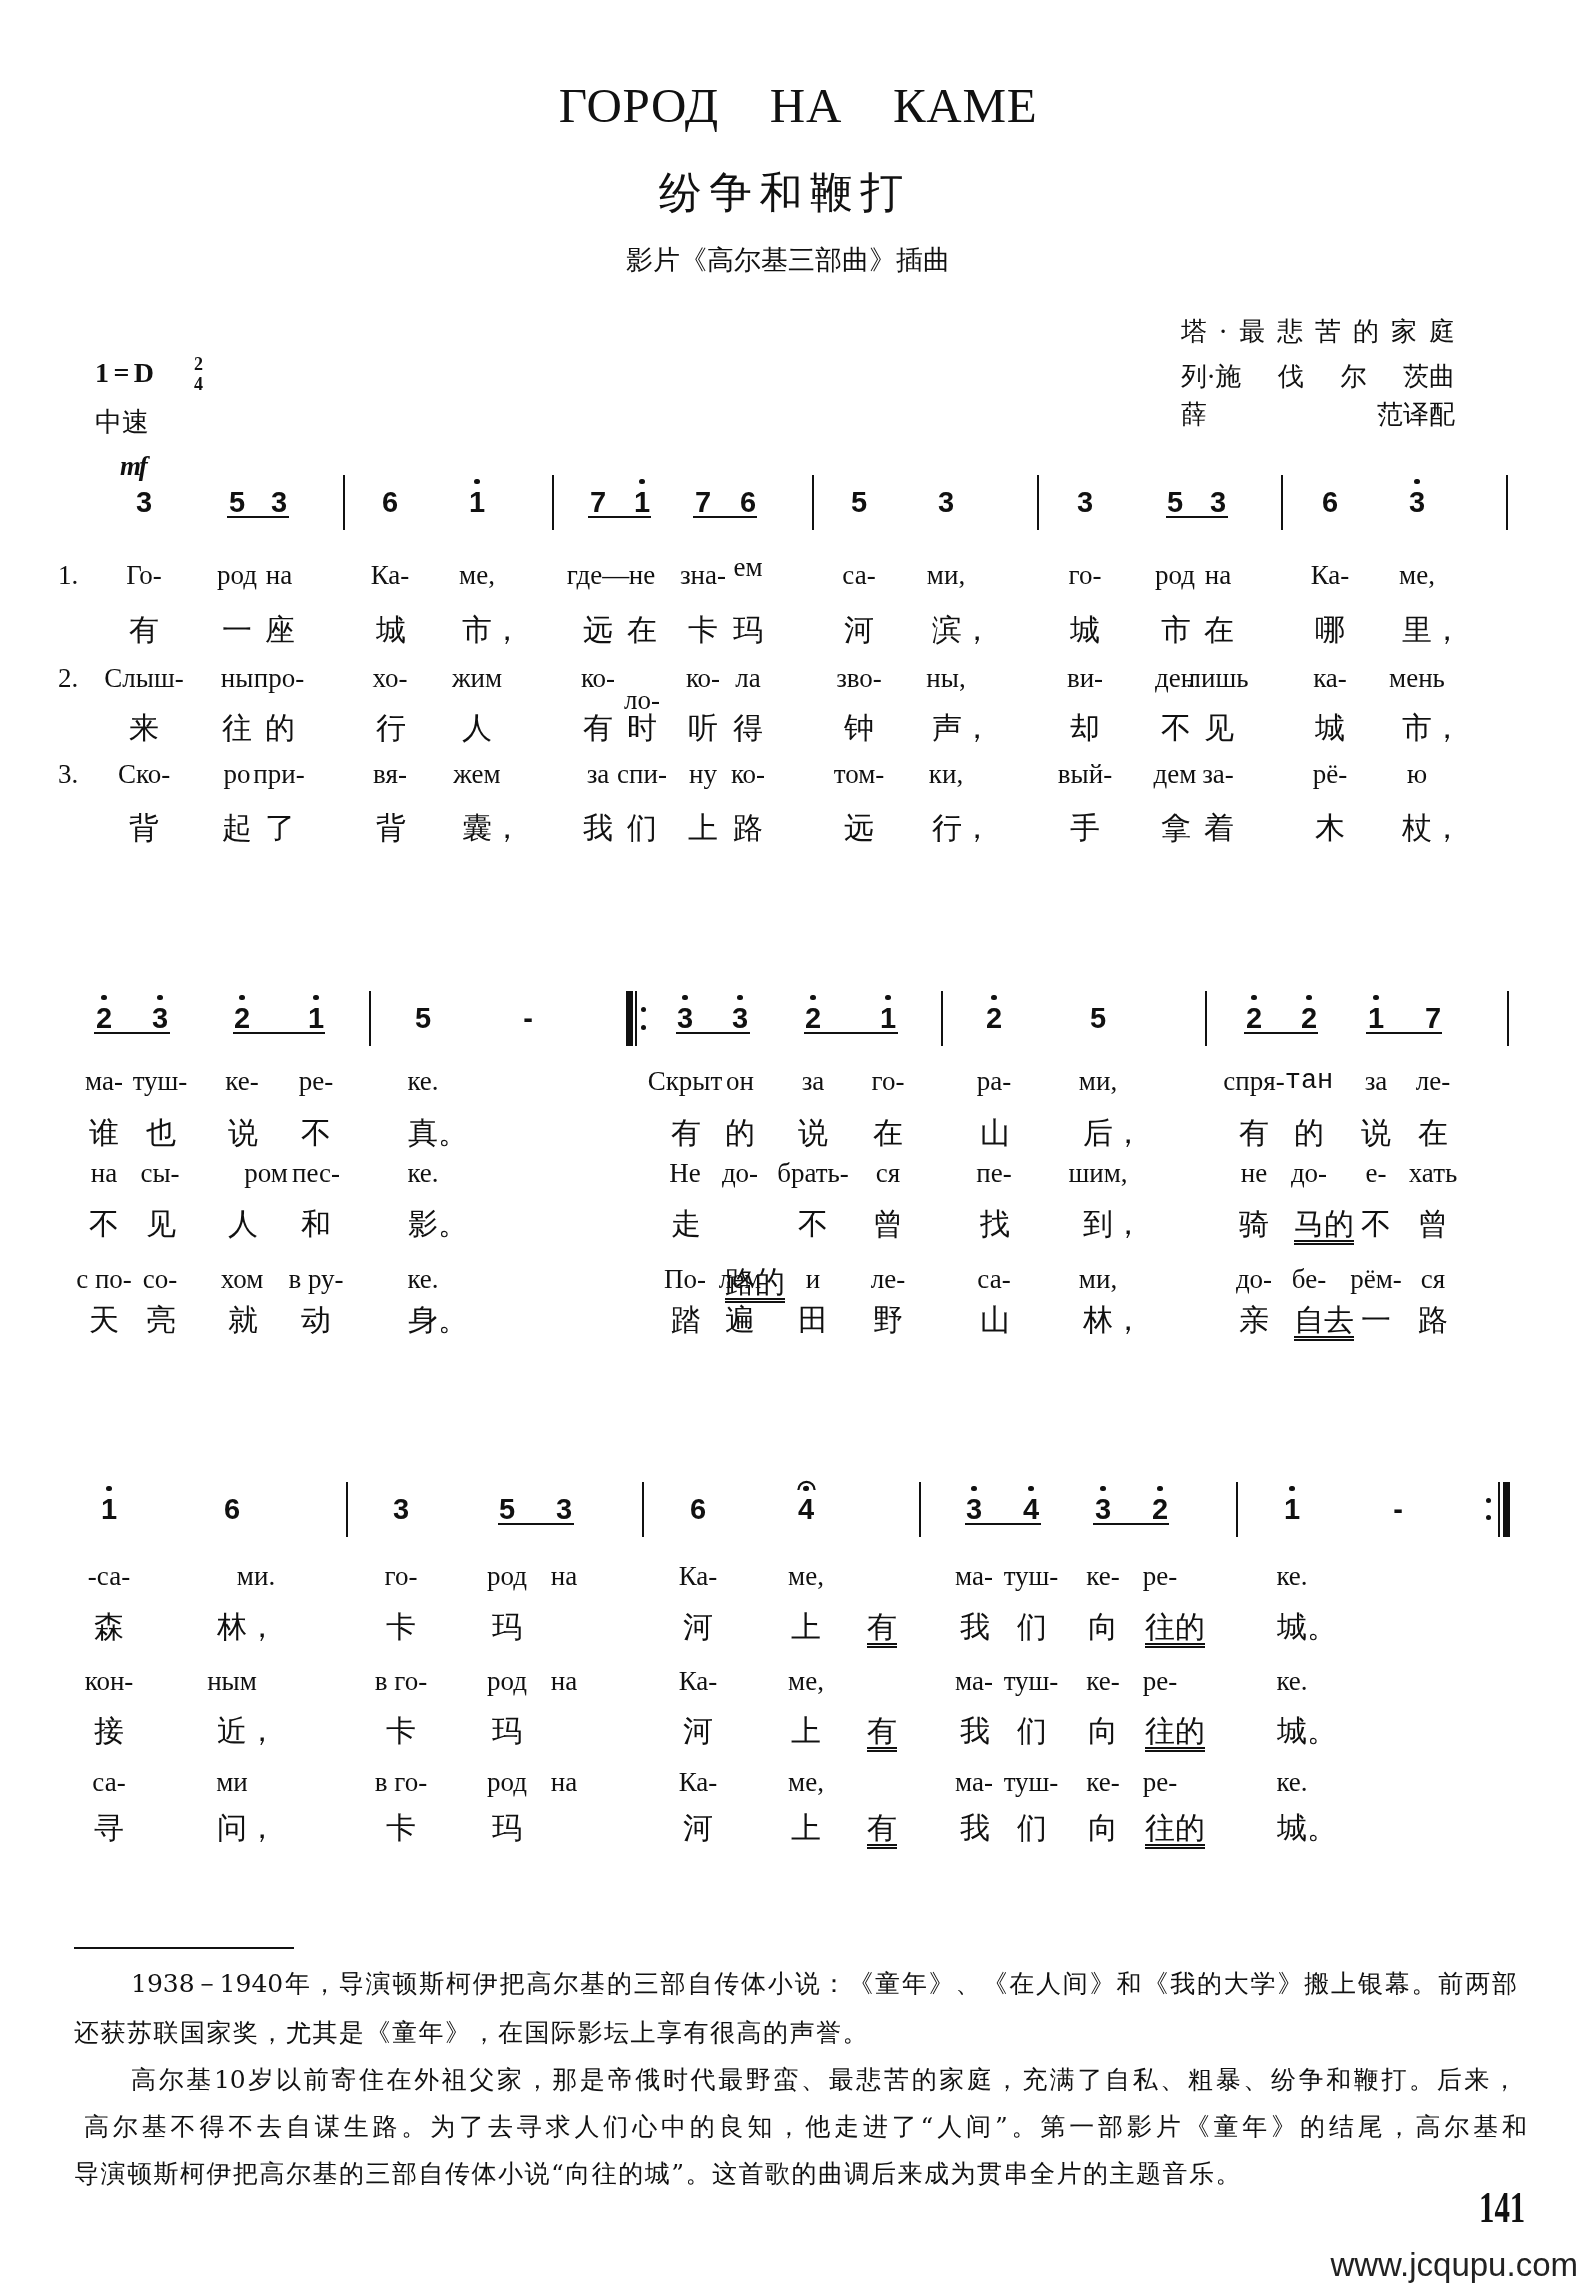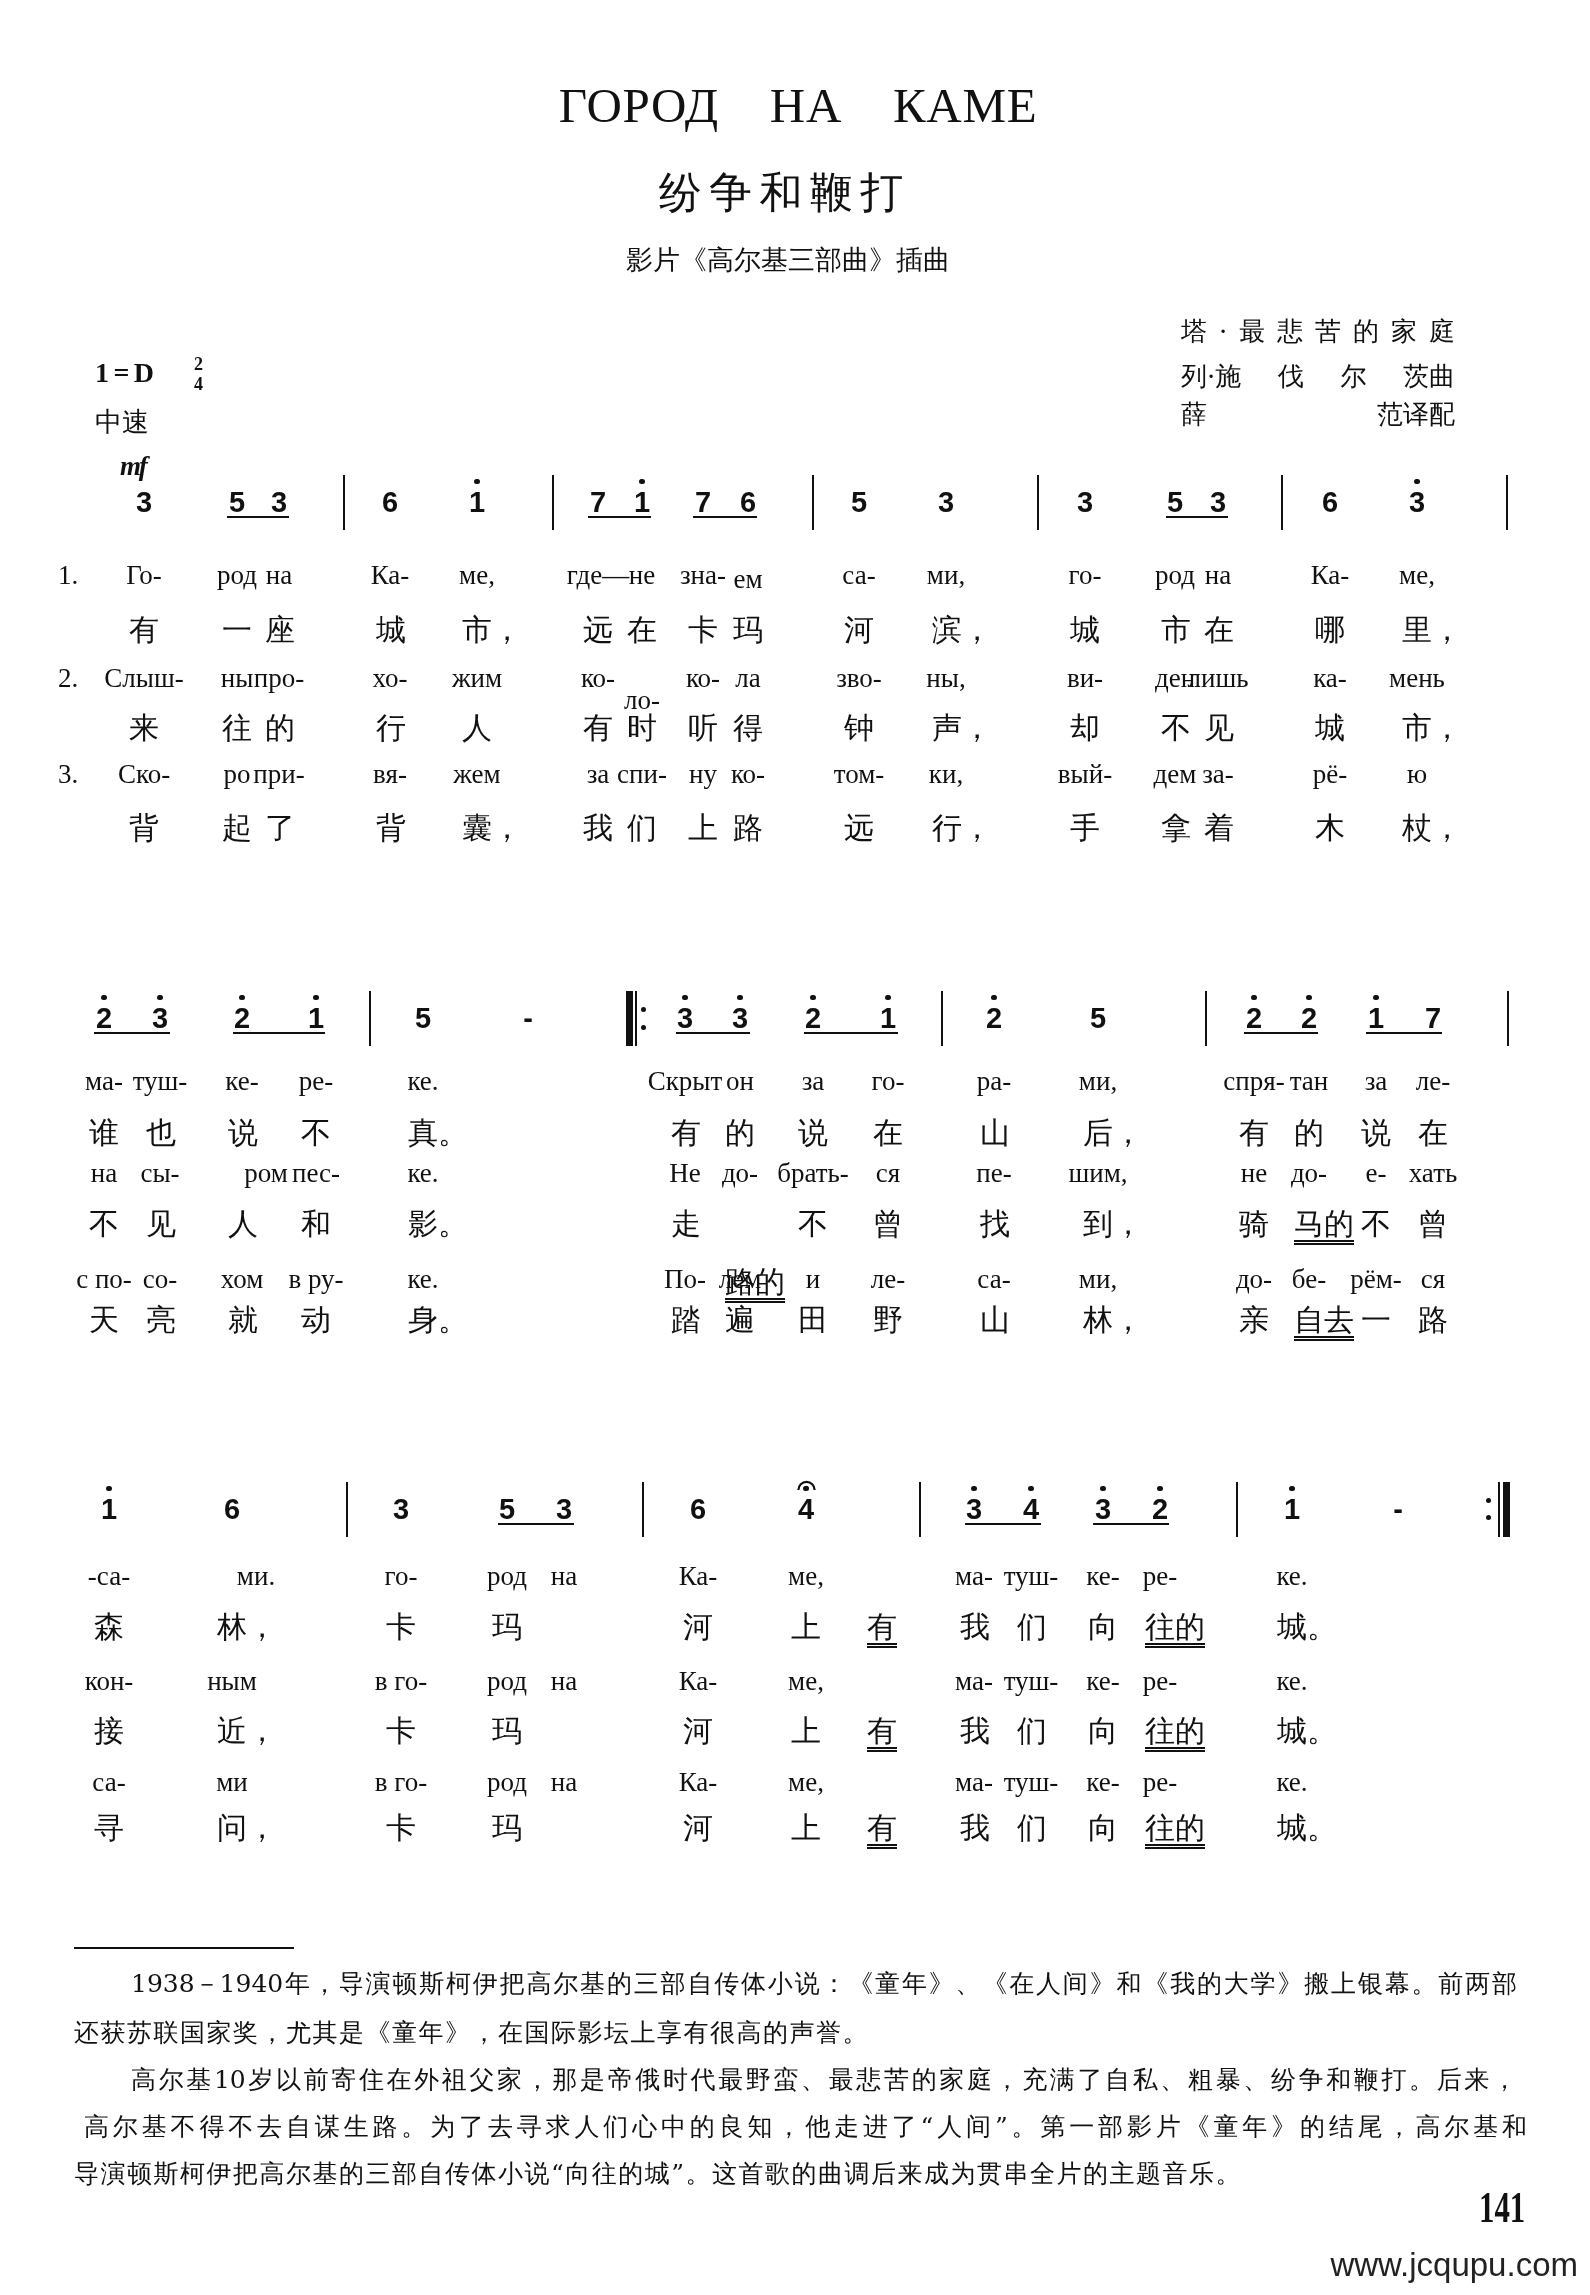--- a/index.html
+++ b/index.html
@@ -105,21 +105,21 @@
         <span class="thin" style="left:0"></span>
       </div>
       <span class="lyric ru" style="left: 144px; top: 560px; transform: translateX(-50%);">Го-</span>
       <span class="lyric ru" style="left: 237px; top: 560px; transform: translateX(-50%);">род</span>
       <span class="lyric ru" style="left: 279px; top: 560px; transform: translateX(-50%);">на</span>
       <span class="lyric ru" style="left: 390px; top: 560px; transform: translateX(-50%);">Ка-</span>
       <span class="lyric ru" style="left: 477px; top: 560px; transform: translateX(-50%);">ме,</span>
       <span class="lyric ru" style="left: 598px; top: 560px; transform: translateX(-50%);">где—</span>
       <span class="lyric ru" style="left: 642px; top: 560px; transform: translateX(-50%);">не</span>
       <span class="lyric ru" style="left: 703px; top: 560px; transform: translateX(-50%);">зна-</span>
-      <span class="lyric ru" style="left: 748px; top: 564px; transform: translateX(-50%);">ем</span>
+      <span class="lyric ru" style="left: 748px; top: 552px; transform: translateX(-50%);">ем</span>
       <span class="lyric ru" style="left: 859px; top: 560px; transform: translateX(-50%);">са-</span>
       <span class="lyric ru" style="left: 946px; top: 560px; transform: translateX(-50%);">ми,</span>
       <span class="lyric ru" style="left: 1085px; top: 560px; transform: translateX(-50%);">го-</span>
       <span class="lyric ru" style="left: 1175px; top: 560px; transform: translateX(-50%);">род</span>
       <span class="lyric ru" style="left: 1218px; top: 560px; transform: translateX(-50%);">на</span>
       <span class="lyric ru" style="left: 1330px; top: 560px; transform: translateX(-50%);">Ка-</span>
       <span class="lyric ru" style="left: 1417px; top: 560px; transform: translateX(-50%);">ме,</span>
       <span class="lyric zh" style="left: 129px; top: 613px;">有</span>
       <span class="lyric zh" style="left: 222px; top: 613px;">一</span>
       <span class="lyric zh" style="left: 265px; top: 613px;">座</span>
@@ -250,21 +250,21 @@
       <span class="lyric ru" style="left: 242px; top: 1066px; transform: translateX(-50%);">ке-</span>
       <span class="lyric ru" style="left: 316px; top: 1066px; transform: translateX(-50%);">ре-</span>
       <span class="lyric ru" style="left: 423px; top: 1066px; transform: translateX(-50%);">ке.</span>
       <span class="lyric ru" style="left: 685px; top: 1066px; transform: translateX(-50%);">Скрыт</span>
       <span class="lyric ru" style="left: 740px; top: 1066px; transform: translateX(-50%);">он</span>
       <span class="lyric ru" style="left: 813px; top: 1066px; transform: translateX(-50%);">за</span>
       <span class="lyric ru" style="left: 888px; top: 1066px; transform: translateX(-50%);">го-</span>
       <span class="lyric ru" style="left: 994px; top: 1066px; transform: translateX(-50%);">ра-</span>
       <span class="lyric ru" style="left: 1098px; top: 1066px; transform: translateX(-50%);">ми,</span>
       <span class="lyric ru" style="left: 1254px; top: 1066px; transform: translateX(-50%);">спря-</span>
-      <span class="lyric ru" style="left: 1309px; top: 1066px; transform: translateX(-50%);">тан</span>
+      <span class="lyric ru" style="left: 1309px; top: 1066px; transform: translateX(-50%); font-family: Liberation Mono, monospace;">тан</span>
       <span class="lyric ru" style="left: 1376px; top: 1066px; transform: translateX(-50%);">за</span>
       <span class="lyric ru" style="left: 1433px; top: 1066px; transform: translateX(-50%);">ле-</span>
       <span class="lyric zh" style="left: 89px; top: 1116px;">谁</span>
       <span class="lyric zh" style="left: 146px; top: 1116px;">也</span>
       <span class="lyric zh" style="left: 228px; top: 1116px;">说</span>
       <span class="lyric zh" style="left: 301px; top: 1116px;">不</span>
       <span class="lyric zh" style="left: 408px; top: 1116px;">真。</span>
       <span class="lyric zh" style="left: 671px; top: 1116px;">有</span>
       <span class="lyric zh" style="left: 725px; top: 1116px;">的</span>
       <span class="lyric zh" style="left: 798px; top: 1116px;">说</span>

